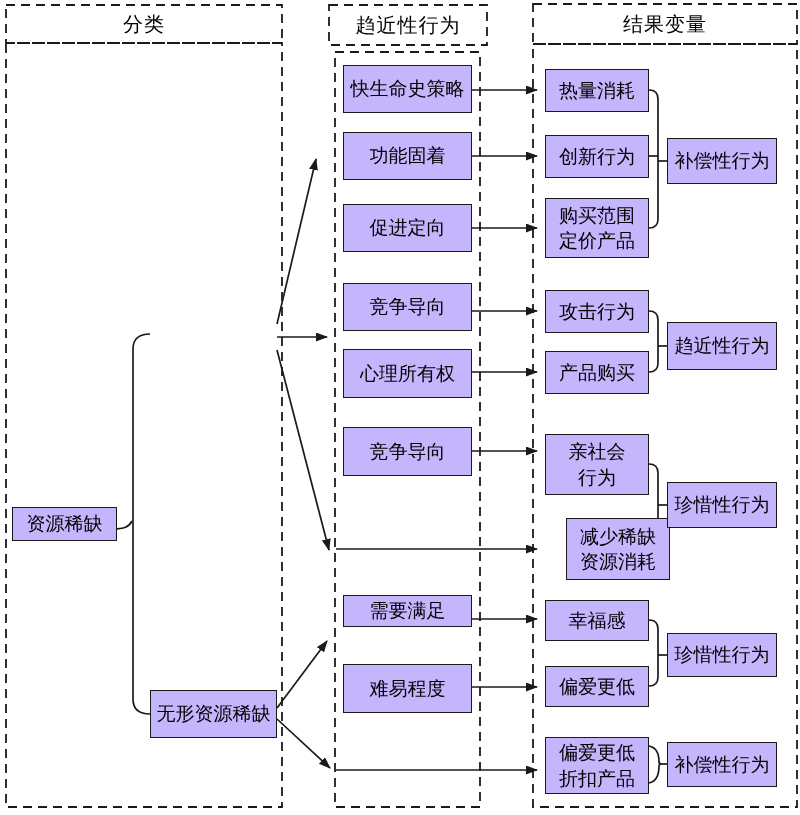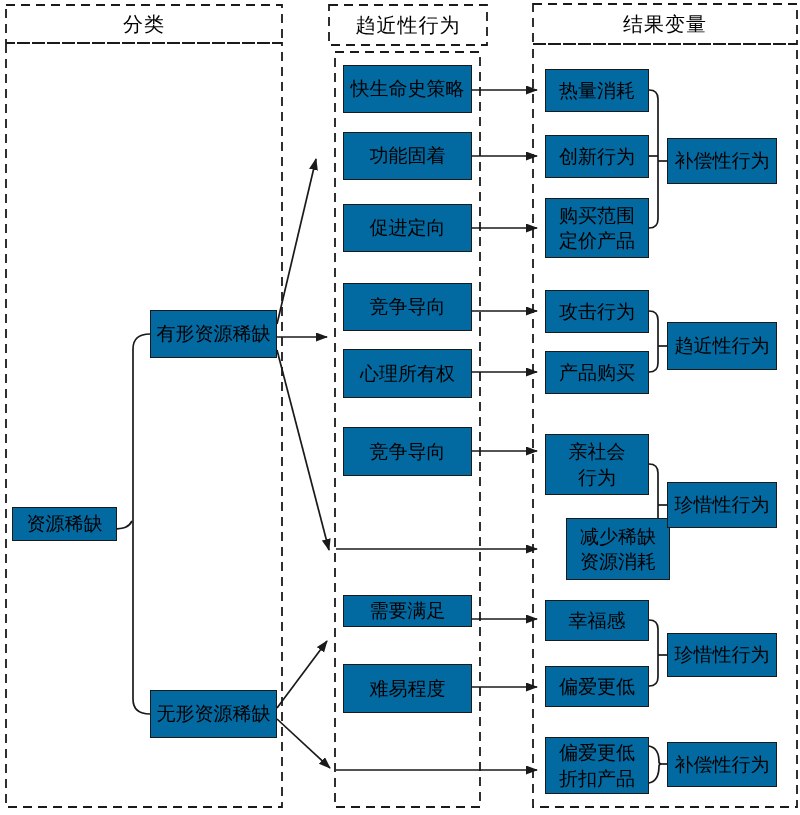--- a/index.html
+++ b/index.html
@@ -1,20 +1,20 @@
 <!DOCTYPE html>
 <html><head>
 <meta charset="utf-8">
 <style>
   html,body{margin:0;padding:0;background:#fff;}
   .stage{position:relative;width:800px;height:815px;background:#fff;overflow:hidden;
          font-family:"Liberation Serif","DejaVu Serif",serif;color:#000;padding-left:17px;}
   .stage svg{position:absolute;left:0;top:0;}
   .node{position:absolute;box-sizing:border-box;display:flex;flex-direction:column;
-        align-items:center;justify-content:center;border:1.8px solid #1a1a1a;background:#0369a1;
+        align-items:center;justify-content:center;border:1.8px solid #1a1a1a;background:#c4b5fd;
         font-size:19px;line-height:1.32;text-align:center;white-space:nowrap;}
   .colhdr{position:absolute;box-sizing:border-box;display:flex;align-items:center;
           justify-content:center;font-size:20px;letter-spacing:1px;}
 </style>
 </head>
 <body>
 
 <div class="stage">
 
   <svg width="800" height="815" viewBox="0 0 800 815">
@@ -78,21 +78,20 @@
       <line x1="472" y1="619" x2="537" y2="619"></line>
       <line x1="472" y1="687" x2="537" y2="687"></line>
     </g>
   </svg>
 
   <div class="colhdr" style="left:6px;top:5px;width:276px;height:38px">分类</div>
   <div class="colhdr" style="left:329px;top:5px;width:158px;height:40px">趋近性行为</div>
   <div class="colhdr" style="left:533px;top:4px;width:264px;height:40px">结果变量</div>
 
   <div class="node" style="left:12px;top:507px;width:105px;height:34px">资源稀缺</div>
-  <div class="node" style="left:150px;top:310px;width:127px;height:48px">有形资源稀缺</div>
   <div class="node" style="left:150px;top:690px;width:127px;height:48px">无形资源稀缺</div>
 
   <div class="node" style="left:343px;top:65px;width:129px;height:48px">快生命史策略</div>
   <div class="node" style="left:343px;top:132px;width:129px;height:48px">功能固着</div>
   <div class="node" style="left:343px;top:204px;width:129px;height:48px">促进定向</div>
   <div class="node" style="left:343px;top:283px;width:129px;height:48px">竞争导向</div>
   <div class="node" style="left:343px;top:349px;width:129px;height:49px">心理所有权</div>
   <div class="node" style="left:343px;top:427px;width:129px;height:49px">竞争导向</div>
   <div class="node" style="left:343px;top:595px;width:129px;height:32px">需要满足</div>
   <div class="node" style="left:343px;top:664px;width:129px;height:49px">难易程度</div>

